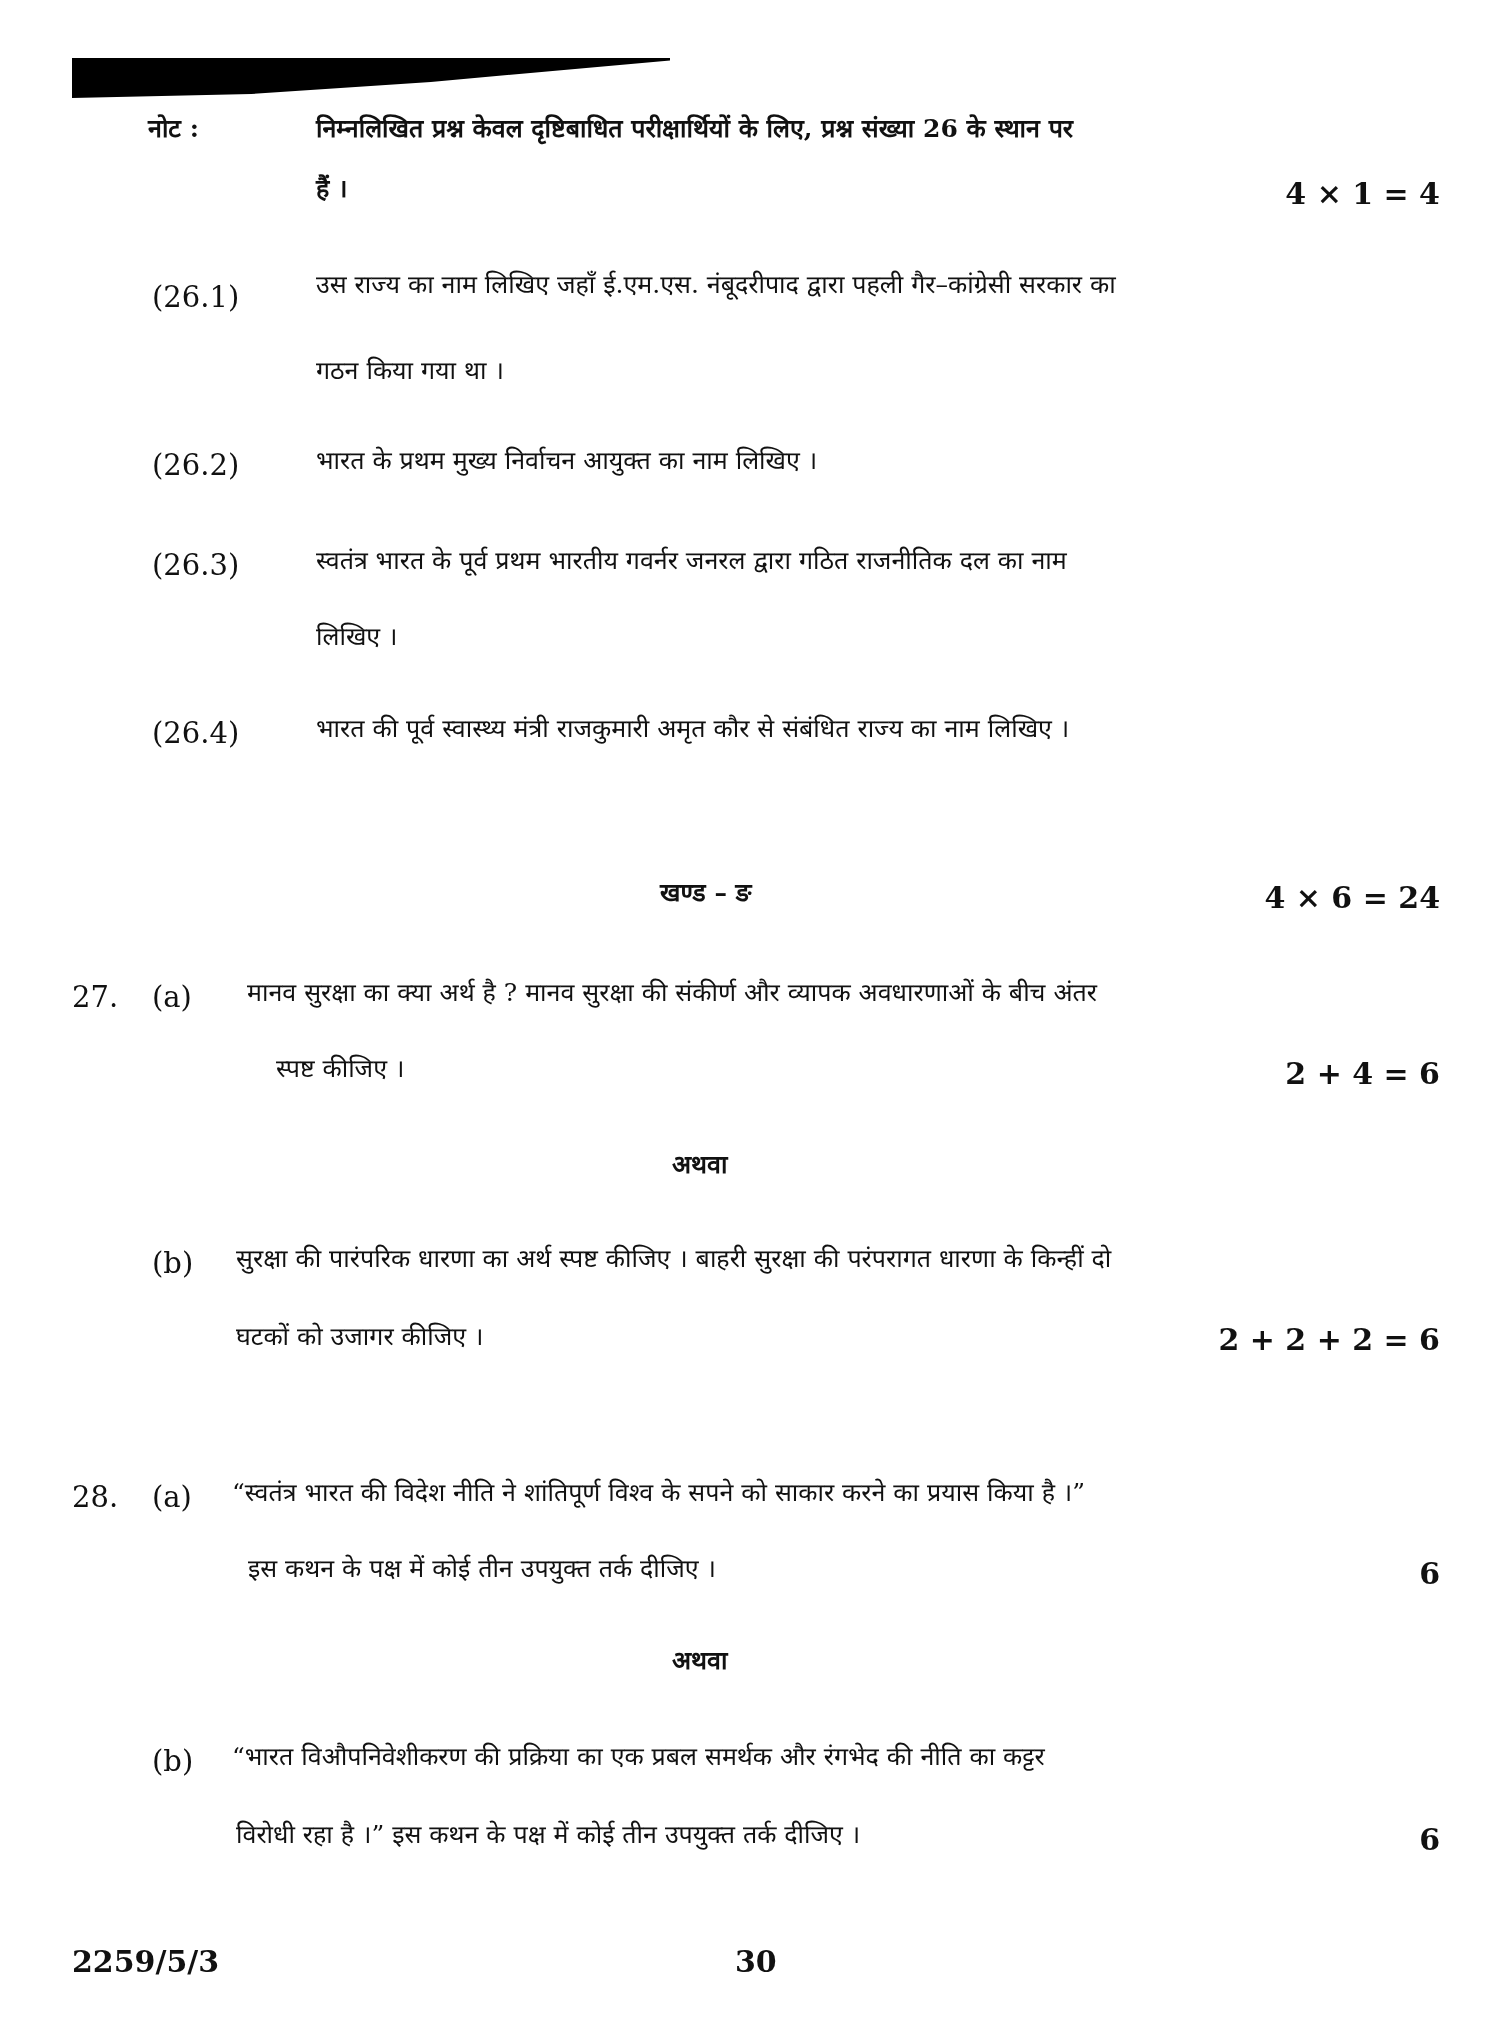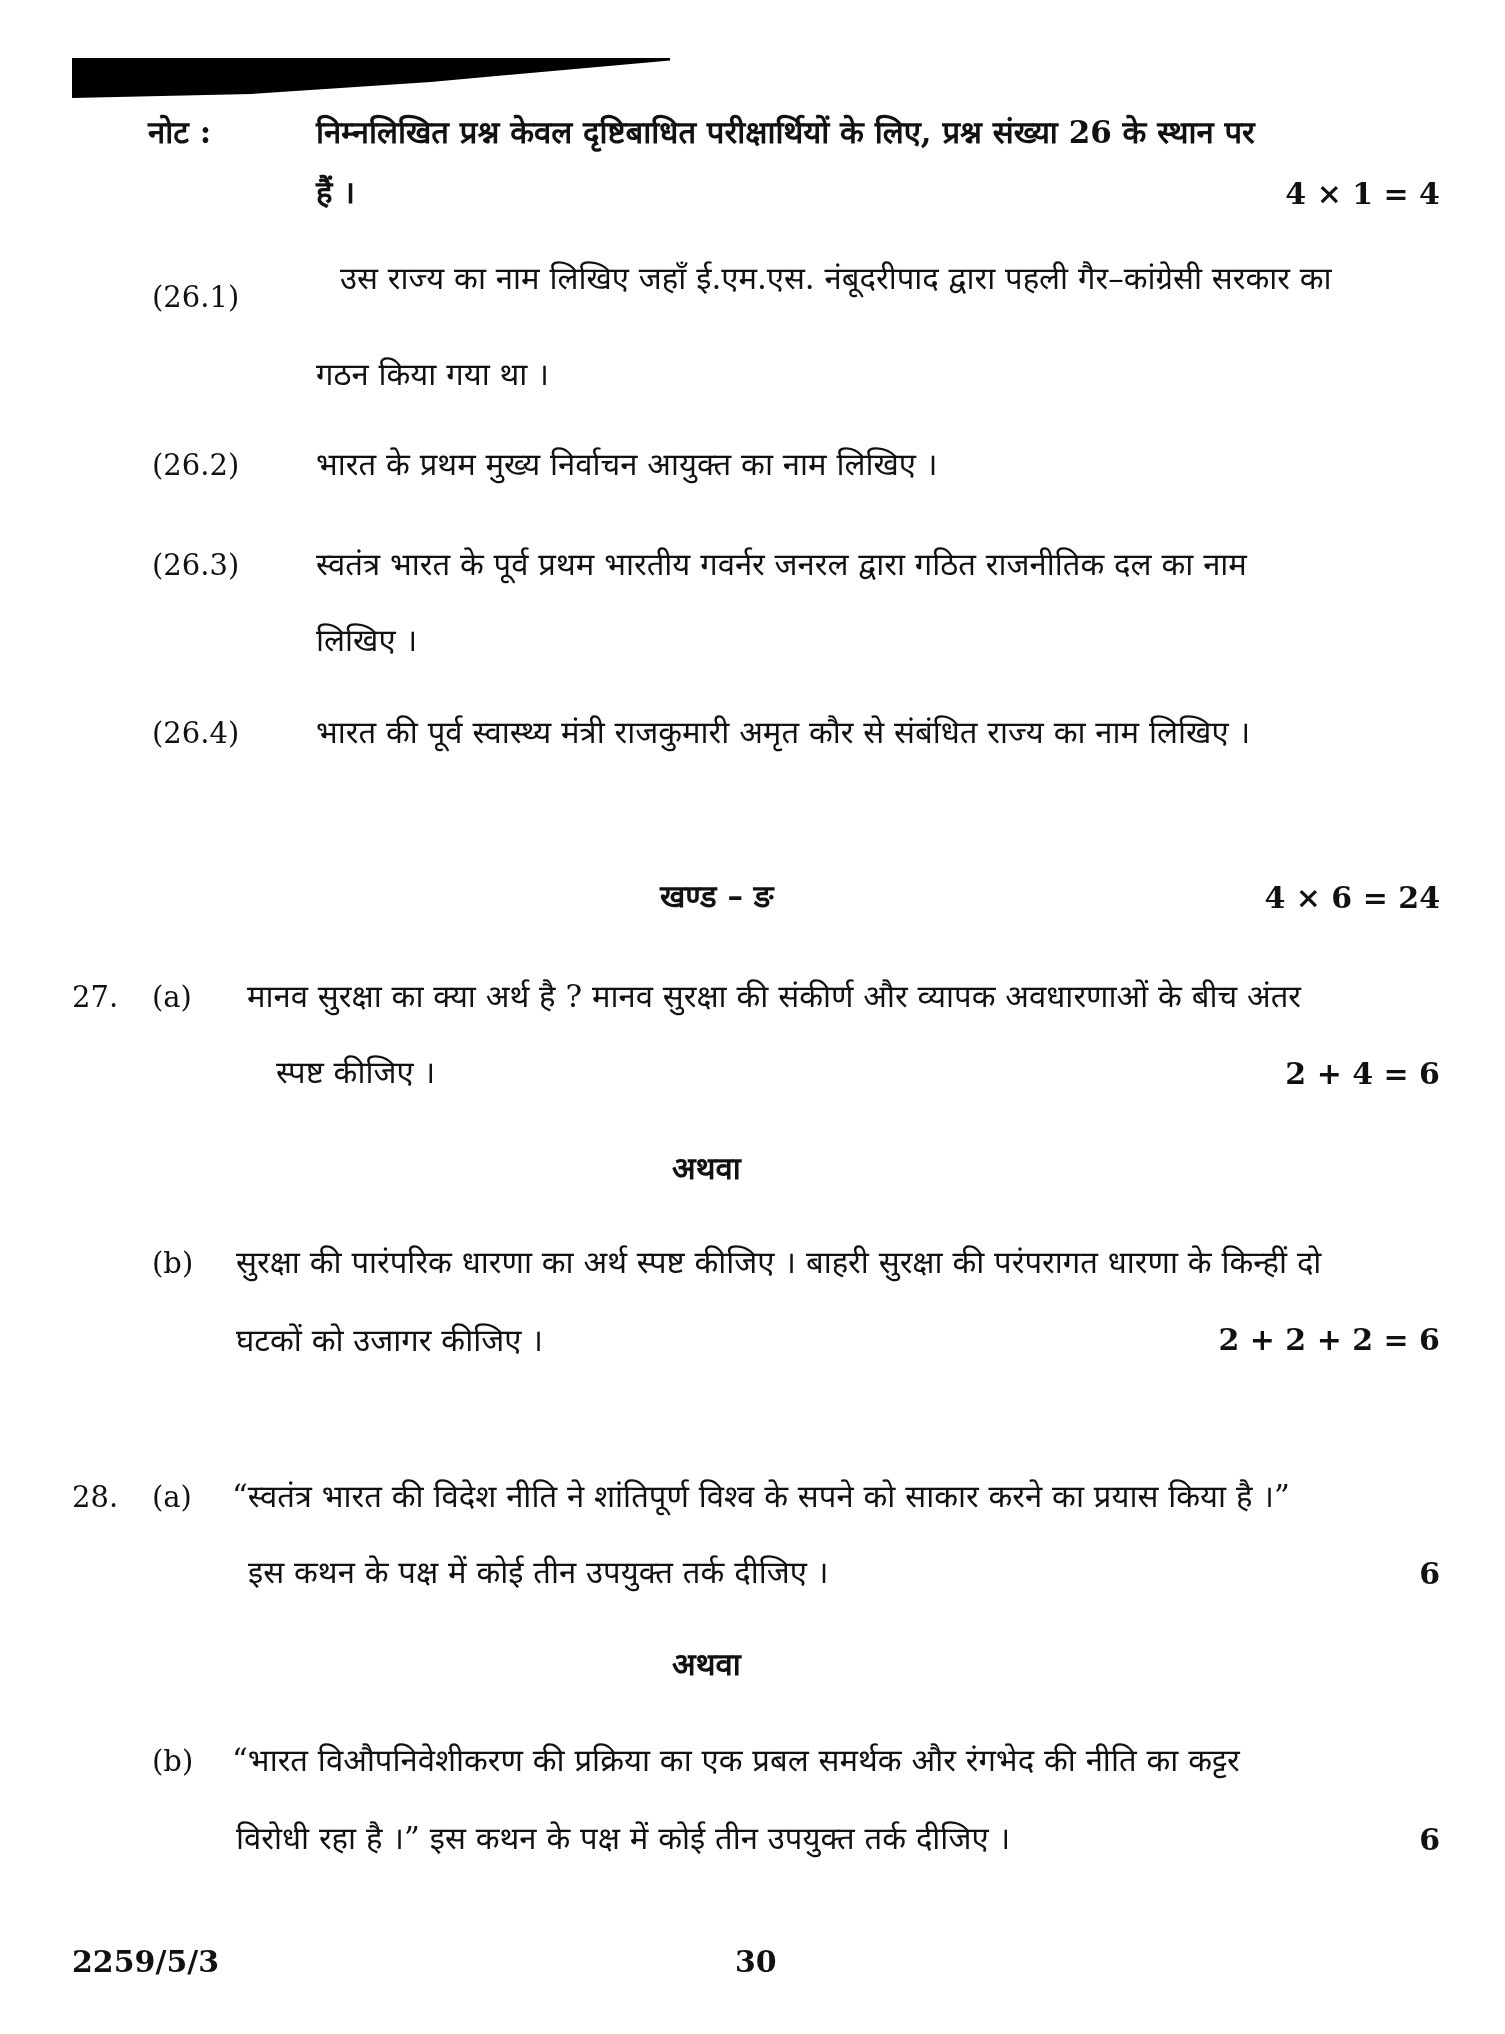--- a/index.html
+++ b/index.html
@@ -8,36 +8,36 @@
     font-family: "DejaVu Serif", "Liberation Serif", serif;
     color: #111111;
   }
   .scan-bar {
     position: absolute; left: 72px; top: 58px; width: 598px; height: 40px;
     background: #000;
     clip-path: polygon(0 0, 100% 0, 100% 6%, 60% 60%, 30% 90%, 0 100%);
   }
   .abs { position: absolute; white-space: nowrap; }
   .bold { font-weight: bold; }
-  .txt { font-size: 31px; line-height: 1.2; }
+  .txt { font-size: 25px; line-height: 1.2; }
   .num { font-family: "DejaVu Serif", "Liberation Serif", serif; font-size: 29px; }
   .marks { font-family: "DejaVu Serif", "Liberation Serif", serif; font-weight: bold; font-size: 30px; text-align: right; }
 </style>
 </head>
 <body>
 
 <div class="scan-bar"></div>
 
 <div class="abs txt bold" style="left:148px; top:114px;">नोट :</div>
 <div class="abs txt bold" style="left:316px; top:114px;">निम्नलिखित प्रश्न केवल दृष्टिबाधित परीक्षार्थियों के लिए, प्रश्न संख्या 26 के स्थान पर</div>
 <div class="abs txt bold" style="left:316px; top:174px;">हैं ।</div>
 <div class="abs marks" style="right:65px; top:176px;">4 × 1 = 4</div>
 
 <div class="abs num" style="left:152px; top:280px;">(26.1)</div>
-<div class="abs txt" style="left:316px; top:260px;margin-left:24px;">उस राज्य का नाम लिखिए जहाँ ई.एम.एस. नंबूदरीपाद द्वारा पहली गैर–कांग्रेसी सरकार का</div>
+<div class="abs txt" style="left:316px; top:270px;">उस राज्य का नाम लिखिए जहाँ ई.एम.एस. नंबूदरीपाद द्वारा पहली गैर–कांग्रेसी सरकार का</div>
 <div class="abs txt" style="left:316px; top:356px;">गठन किया गया था ।</div>
 
 <div class="abs num" style="left:152px; top:448px;">(26.2)</div>
 <div class="abs txt" style="left:316px; top:446px;">भारत के प्रथम मुख्य निर्वाचन आयुक्त का नाम लिखिए ।</div>
 
 <div class="abs num" style="left:152px; top:548px;">(26.3)</div>
 <div class="abs txt" style="left:316px; top:546px;">स्वतंत्र भारत के पूर्व प्रथम भारतीय गवर्नर जनरल द्वारा गठित राजनीतिक दल का नाम</div>
 <div class="abs txt" style="left:316px; top:622px;">लिखिए ।</div>
 
 <div class="abs num" style="left:152px; top:716px;">(26.4)</div>

